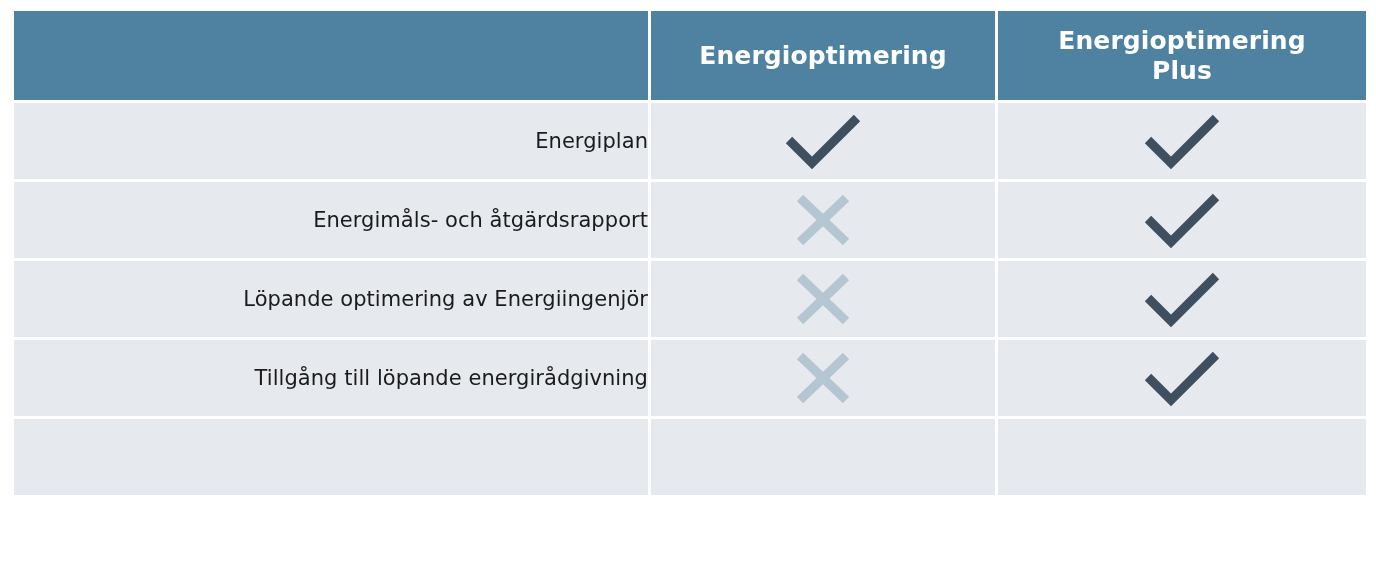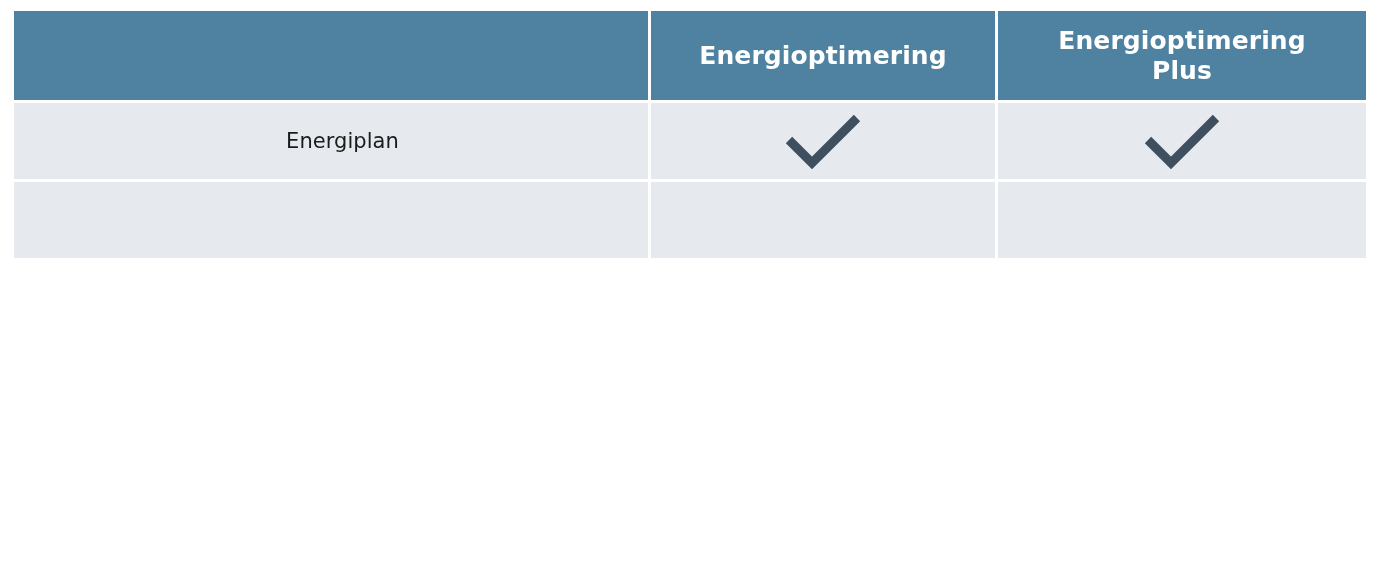--- a/index.html
+++ b/index.html
@@ -56,21 +56,21 @@
   .ctable tbody td {
     background: #E6E9EE;
     height: 76px;
     vertical-align: middle;
     padding: 0;
   }
   .ctable tbody td.cell-feature {
     padding-left: 23px;
     font-size: 21px;
     color: #1b1b1b;
-    text-align: center;
+    text-align: right;
     letter-spacing: 0.05px;
   }
   .ctable tbody td.cell-mark {
     text-align: center;
   }
 
   
   .mark {
     display: inline-block;
     line-height: 0;
@@ -116,19 +116,46 @@
         <tr>
           <td class="cell-feature">Energiplan</td>
           <td class="cell-mark"><span class="mark"><svg class="check-icon" width="84" height="60" viewBox="0 0 84 60">
                 <path d="M8 29 L31 52 L76 7"></path>
               </svg></span></td>
           <td class="cell-mark"><span class="mark"><svg class="check-icon" width="84" height="60" viewBox="0 0 84 60">
                 <path d="M8 29 L31 52 L76 7"></path>
               </svg></span></td>
         </tr>
         <tr>
+          <td class="cell-feature">Energimåls- och åtgärdsrapport</td>
+          <td class="cell-mark"><span class="mark"><svg class="cross-icon" width="62" height="60" viewBox="0 0 62 60">
+                <path d="M8 8 L54 52 M54 8 L8 52"></path>
+              </svg></span></td>
+          <td class="cell-mark"><span class="mark"><svg class="check-icon" width="84" height="60" viewBox="0 0 84 60">
+                <path d="M8 29 L31 52 L76 7"></path>
+              </svg></span></td>
+        </tr>
+        <tr>
+          <td class="cell-feature">Löpande optimering av Energiingenjör</td>
+          <td class="cell-mark"><span class="mark"><svg class="cross-icon" width="62" height="60" viewBox="0 0 62 60">
+                <path d="M8 8 L54 52 M54 8 L8 52"></path>
+              </svg></span></td>
+          <td class="cell-mark"><span class="mark"><svg class="check-icon" width="84" height="60" viewBox="0 0 84 60">
+                <path d="M8 29 L31 52 L76 7"></path>
+              </svg></span></td>
+        </tr>
+        <tr>
+          <td class="cell-feature">Tillgång till löpande energirådgivning</td>
+          <td class="cell-mark"><span class="mark"><svg class="cross-icon" width="62" height="60" viewBox="0 0 62 60">
+                <path d="M8 8 L54 52 M54 8 L8 52"></path>
+              </svg></span></td>
+          <td class="cell-mark"><span class="mark"><svg class="check-icon" width="84" height="60" viewBox="0 0 84 60">
+                <path d="M8 29 L31 52 L76 7"></path>
+              </svg></span></td>
+        </tr>
+        <tr>
           <td class="cell-feature"></td>
           <td class="cell-mark"></td>
           <td class="cell-mark"></td>
         </tr>
       </tbody>
   </table>
 </div>
 
 </body></html>

